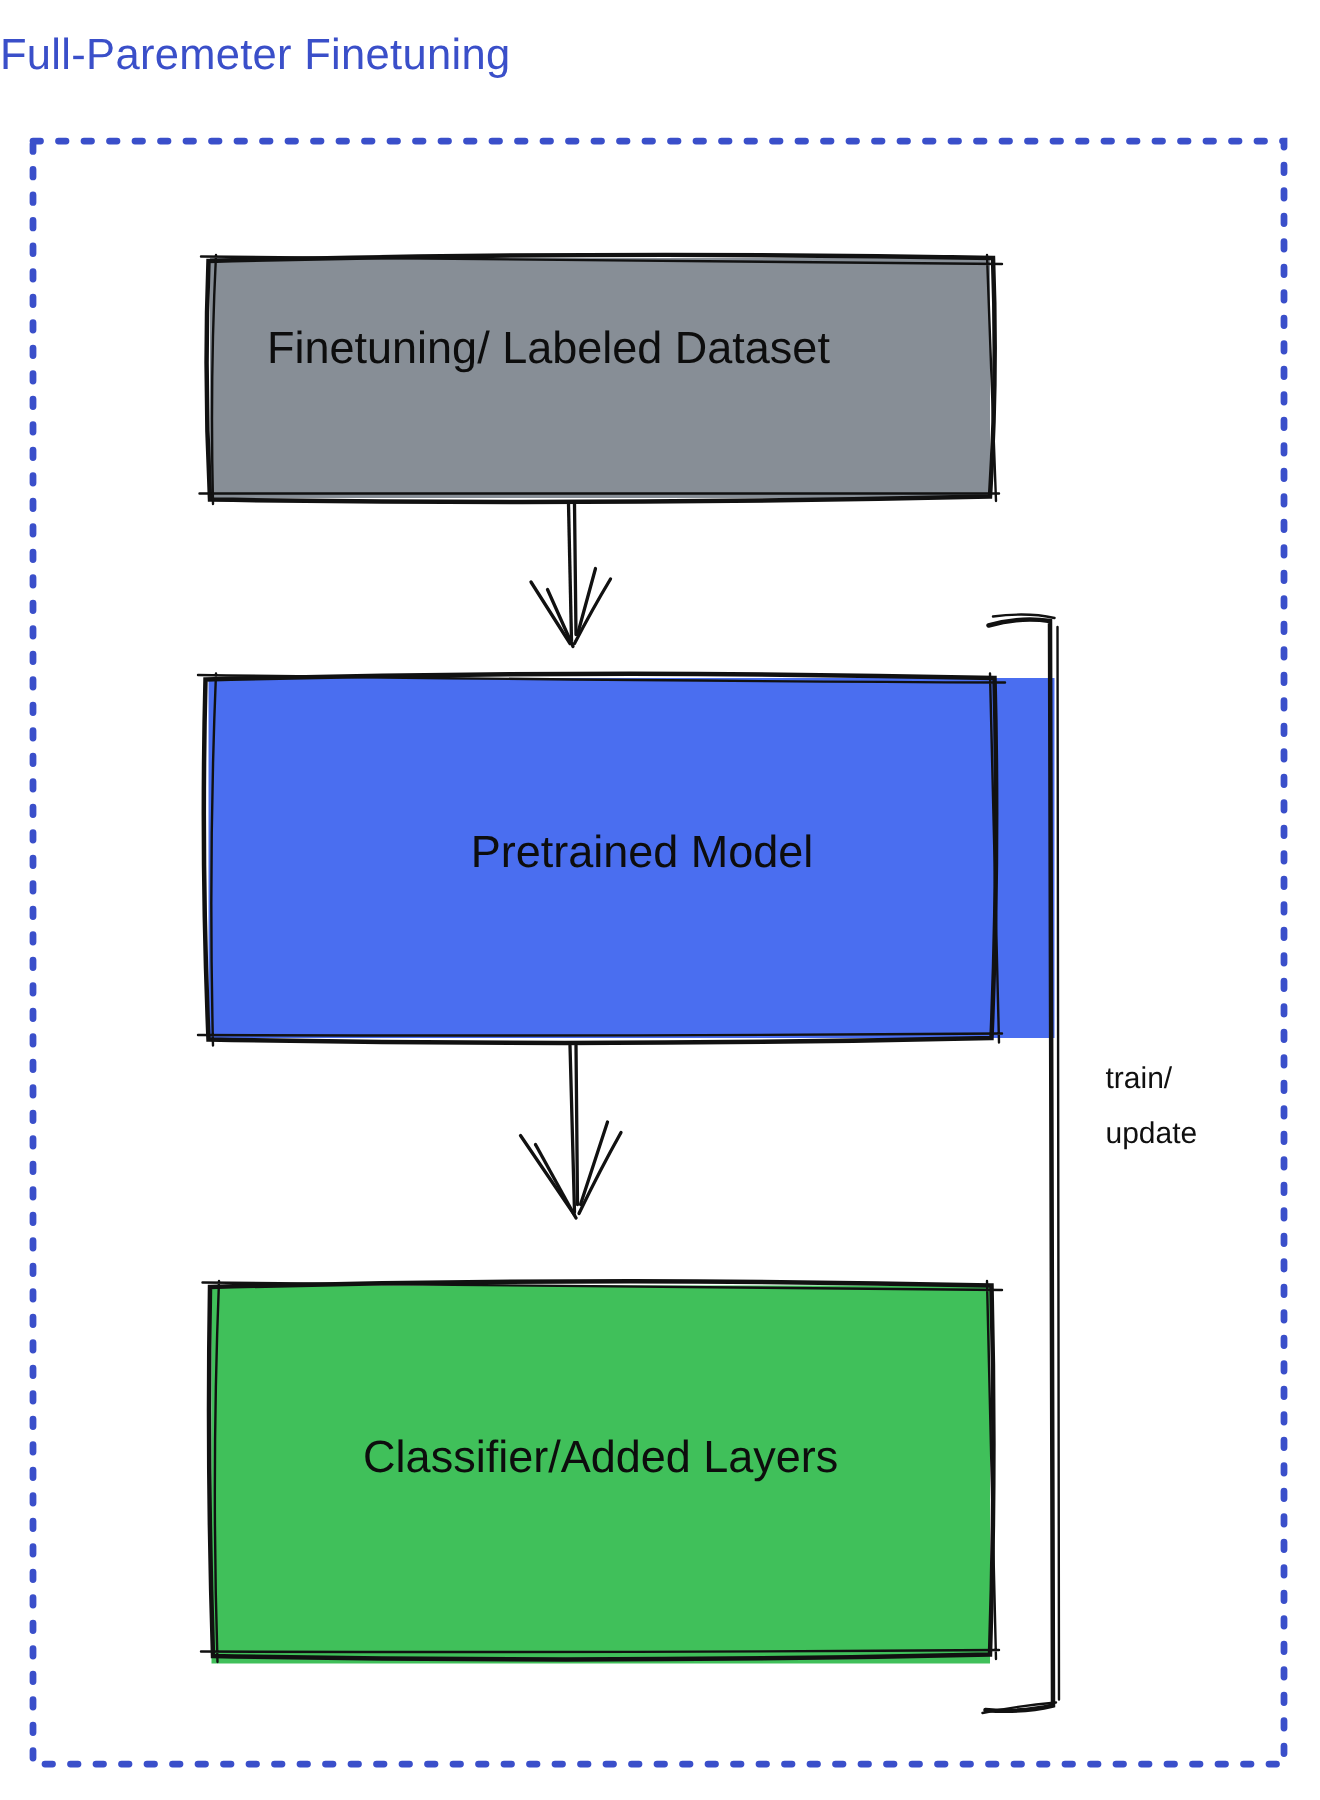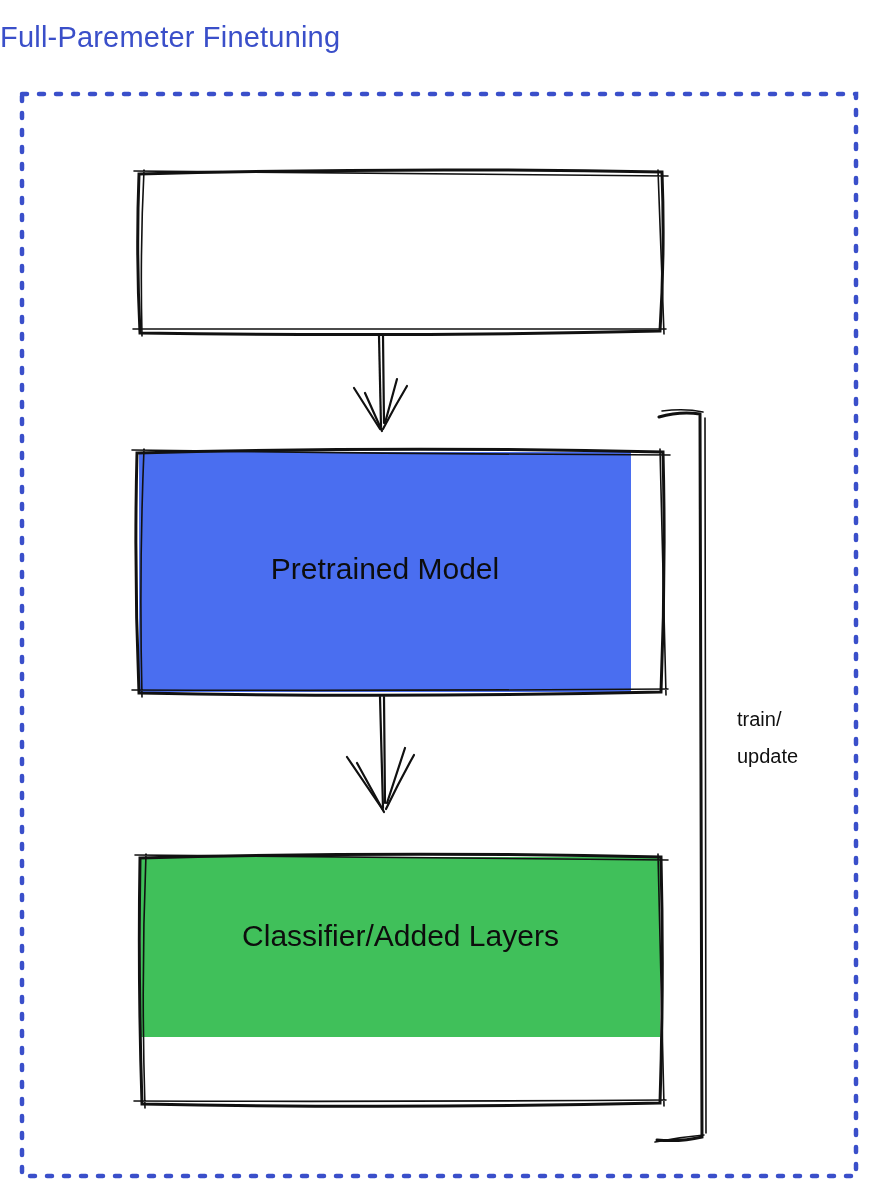--- a/index.html
+++ b/index.html
@@ -50,49 +50,53 @@
     height: 160px;
     background: #878e96;
     align-items: flex-start;
     justify-content: flex-start;
     padding: 44px 0 0 38px;
     box-sizing: border-box;
   }
   .node-pretrained {
     left: 139px;
     top: 452px;
-    width: 492px;
+    width: 550px;
     height: 240px;
     background: #4a6ef0;
+    padding-left: 14px;
   }
   .node-pretrained .node-label { transform: translateY(-3px); }
   .node-classifier {
     left: 141px;
     top: 857px;
     width: 519px;
-    height: 180px;
+    height: 252px;
     background: #40c05a;
   }
   .node-classifier .node-label { transform: translateY(-11px); }
   .bracket-label {
     position: absolute;
     left: 737px;
     top: 701px;
     font-size: 20px;
     line-height: 37px;
     color: #101010;
   }
 </style>
 </head>
 <body>
 
 <div class="canvas">
 
   <div class="diagram-title">Full-Paremeter Finetuning</div>
 
+  <div class="node node-dataset">
+    <span class="node-label">Finetuning/ Labeled Dataset</span>
+  </div>
 
   <div class="node node-pretrained">
     <span class="node-label">Pretrained Model</span>
   </div>
 
   <div class="node node-classifier">
     <span class="node-label">Classifier/Added Layers</span>
   </div>
 
   <div class="bracket-label">

